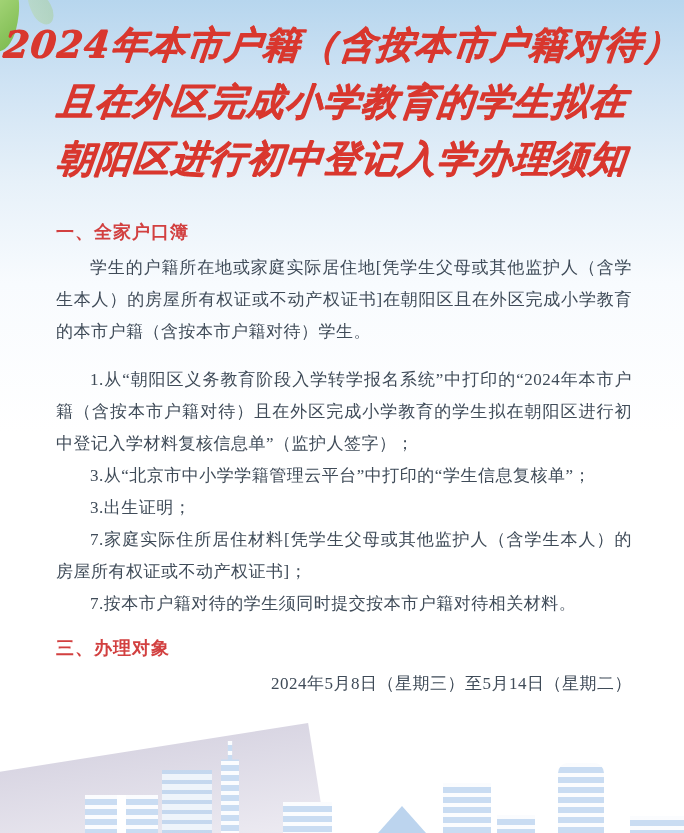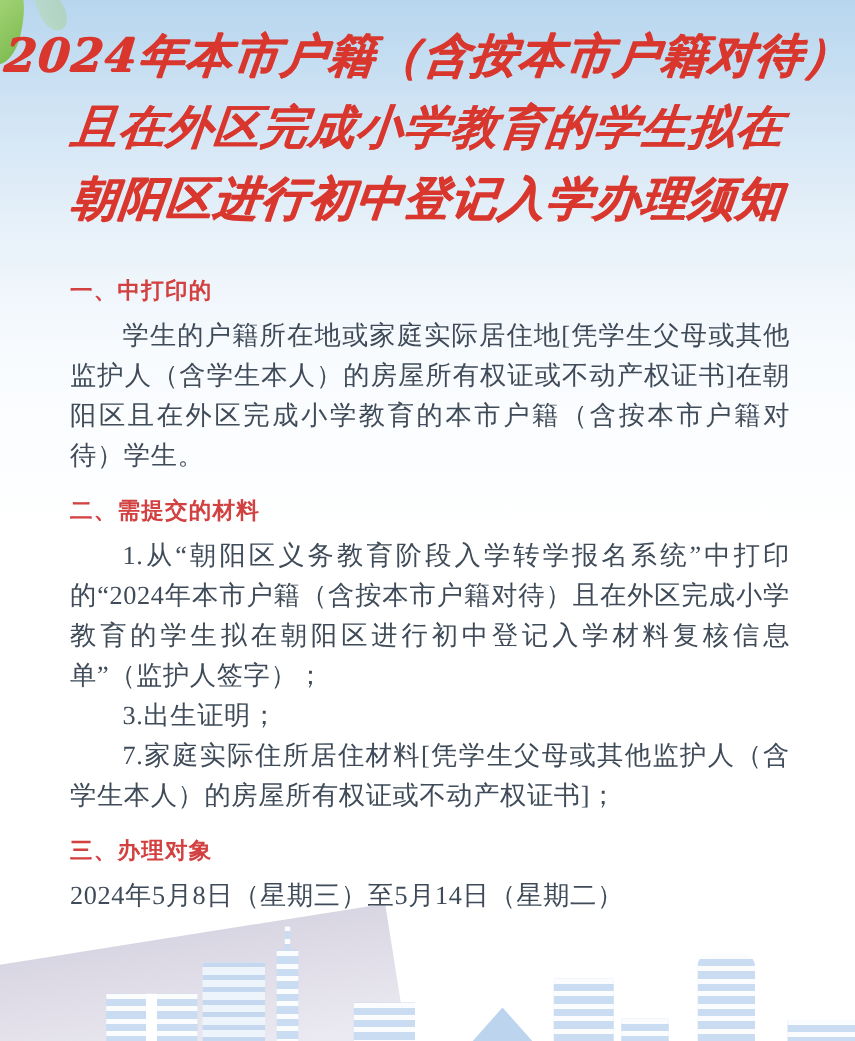--- a/index.html
+++ b/index.html
@@ -70,26 +70,26 @@
   }
   .sec{margin:0 0 16px 0;}
   .sec-heading{
     margin:0 0 8px 0;
     font-family:"Liberation Sans","DejaVu Sans",sans-serif;
     font-size:18px;line-height:24px;font-weight:bold;
     color:#d24040;letter-spacing:1px;
   }
   .para{
     margin:0;
-    font-size:21px;line-height:32px;
+    font-size:17px;line-height:32px;
     color:#3f4b58;
     text-indent:2em;text-align:justify;
     letter-spacing:0.5px;
   }
-  .para.no-indent{text-indent:0;text-align:left;}
+  .para.no-indent{text-indent:0;text-align:right;}
 </style>
 </head>
 <body>
 
 <div class="page">
 
   <div class="deco leaf-main"></div>
   <div class="deco leaf-faint"></div>
   <div class="deco hill"></div>
   <div class="bld bld-a"></div>
@@ -104,29 +104,30 @@
 
   <header class="title">
     <span class="title-line">2024年本市户籍（含按本市户籍对待）</span>
     <span class="title-line">且在外区完成小学教育的学生拟在</span>
     <span class="title-line">朝阳区进行初中登记入学办理须知</span>
   </header>
 
   <main class="content">
 
     <section class="sec">
-      <h2 class="sec-heading">一、中打印的</h2>
+      <h2 class="sec-heading">一、全家户口簿</h2>
       <p class="para">学生的户籍所在地或家庭实际居住地[凭学生父母或其他监护人（含学生本人）的房屋所有权证或不动产权证书]在朝阳区且在外区完成小学教育的本市户籍（含按本市户籍对待）学生。</p>
     </section>
 
     <section class="sec">
-      <h2 class="sec-heading">二、需提交的材料</h2>
       <p class="para">1.从“朝阳区义务教育阶段入学转学报名系统”中打印的“2024年本市户籍（含按本市户籍对待）且在外区完成小学教育的学生拟在朝阳区进行初中登记入学材料复核信息单”（监护人签字）；</p>
+      <p class="para">3.从“北京市中小学学籍管理云平台”中打印的“学生信息复核单”；</p>
       <p class="para">3.出生证明；</p>
       <p class="para">7.家庭实际住所居住材料[凭学生父母或其他监护人（含学生本人）的房屋所有权证或不动产权证书]；</p>
+      <p class="para">7.按本市户籍对待的学生须同时提交按本市户籍对待相关材料。</p>
     </section>
 
     <section class="sec">
       <h2 class="sec-heading">三、办理对象</h2>
       <p class="para no-indent">2024年5月8日（星期三）至5月14日（星期二）</p>
     </section>
 
   </main>
 </div>
 

